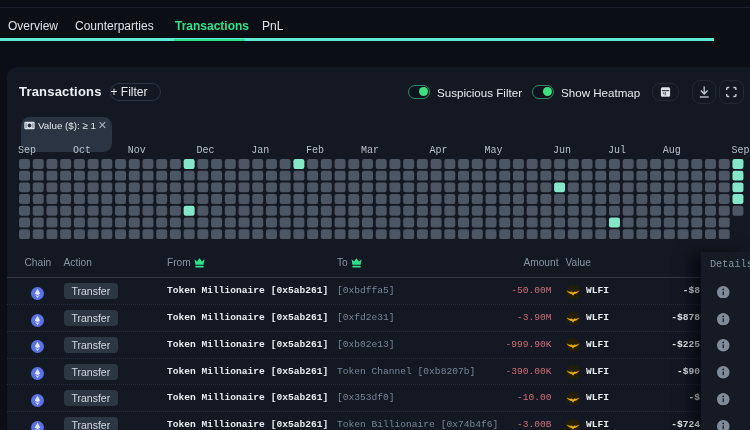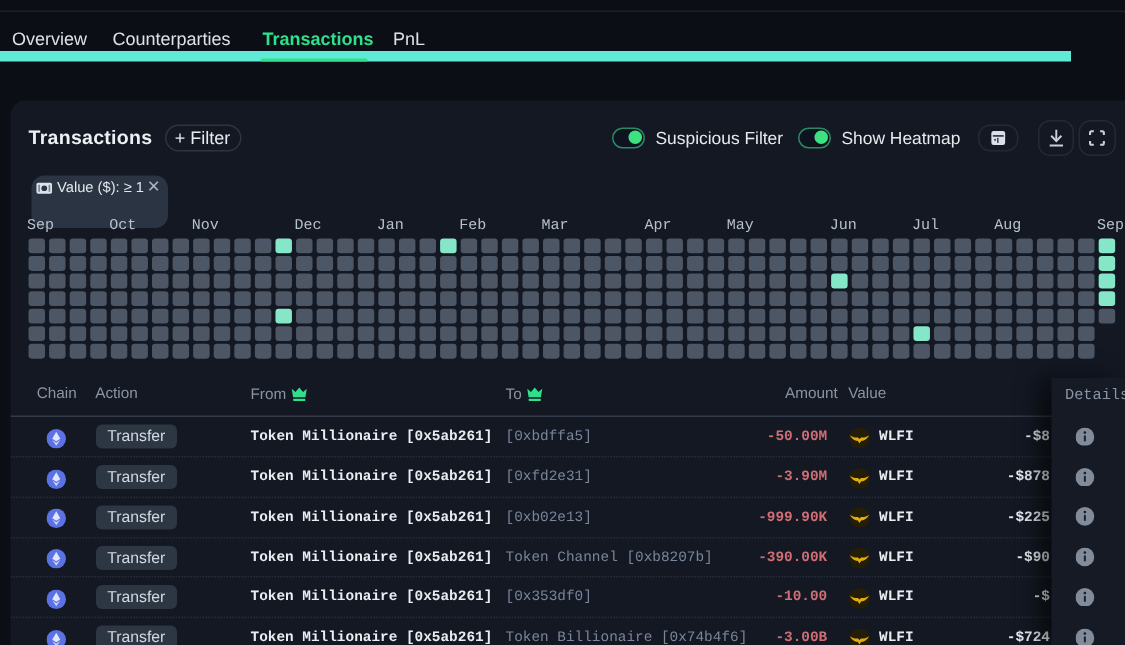--- a/index.html
+++ b/index.html
@@ -1,39 +1,39 @@
 <!DOCTYPE html>
 <html><head><meta charset="utf-8"><style>
 * {margin:0; padding:0; box-sizing:border-box;}
 html,body {width:750px; height:430px; overflow:hidden; background:#0b0e15; font-family:"Liberation Sans", sans-serif;}
 .topline {position:absolute; left:0; top:7px; width:750px; border-top:1px solid #1a212c;}
-.tabs {position:absolute; left:0; top:8px; width:714px; height:33px; border-bottom:7px solid #5eead4;}
+.tabs {position:absolute; left:0; top:8px; width:714px; height:33px; border-bottom:3px solid #5eead4;}
 .tab {position:absolute; top:10.5px; font-size:12px; color:#dde2e9; font-weight:500;}
 .tab.act {color:#2ee08b; font-weight:700;}
 .underline {position:absolute; left:174px; top:31px; width:71px; height:2px; background:#2ee08b; border-radius:1px;}
 .card {position:absolute; left:7px; top:67px; width:743px; height:400px; background:#131823; border-radius:10px 0 0 0;}
 .title {position:absolute; left:12px; top:17px; font-size:13px; font-weight:700; color:#edf0f4; letter-spacing:0.2px;}
-.btn {position:absolute; border:1px solid #2c3544; border-radius:9px; color:#e7ebf0; text-align:center;}
+.btn {position:absolute; border:1px solid #2c3544; border-radius:9px; color:#e7ebf0; }
 .filterbtn {left:102.5px; top:16px; width:51px; height:17.5px; font-size:12px; line-height:16.5px;}
 .resetbtn {left:112px; top:48.5px; width:78px; height:20.5px; font-size:12.5px; line-height:19.5px; font-weight:500;}
 .chip {position:absolute; left:14px; top:50px; width:91px; height:35px; background:#2a3442; border-radius:8.5px; color:#e2e7ed; font-size:9.8px; line-height:17px;}
 .tgl {position:absolute; width:22px; height:14px; border:1.5px solid #2c8a63; border-radius:7px; background:#0d1420;}
 .knob {position:absolute; right:1px; top:1px; width:9px; height:9px; border-radius:50%; background:#3de180;}
 .tlabel {position:absolute; font-size:11.6px; color:#e6eaee;}
 .iconbtn {position:absolute; border:1px solid #222a35; border-radius:8px;}
 .hm {position:absolute; left:-7px; top:73px;}
 .thead {position:absolute; left:-7px; top:185px; width:757px; height:25.4px; font-size:10.2px; color:#8a94a3;}
 .thead span {position:absolute; top:5px;}
 .row {position:absolute; left:7px; width:743px; height:26.7px; border-top:1px dotted rgba(130,150,175,0.17); background:transparent;}
 .row .ic {position:absolute; top:7.5px;}
 .chip2 {position:absolute; left:56.5px; top:5px; height:16px; background:#2d3643; border-radius:4px; color:#d2d9e2; font-size:10.5px; line-height:16px; padding:0 8px;}
 .mono {position:absolute; top:7px; font-family:"Liberation Mono", monospace; font-size:9.6px;}
 .mono.b {color:#e9edf2; font-weight:700;}
 .mono.g {color:#79859a;}
-.mono.r {color:#d06e75; font-weight:700;}
+.mono.r {color:#d06e75; font-weight:400;}
 .details {position:absolute; left:701px; top:252px; width:49px; height:178px; background:#151a24; box-shadow:-10px 0 14px rgba(0,0,0,0.55); z-index:5;}
 .details {left:701px; width:49px;}
 </style></head><body>
 <div class="topline"></div>
 <div class="tabs">
   <span class="tab" style="left:8px">Overview</span>
   <span class="tab" style="left:75px">Counterparties</span>
   <span class="tab act" style="left:175px">Transactions</span>
   <span class="tab" style="left:262px">PnL</span>
   <div class="underline"></div>

